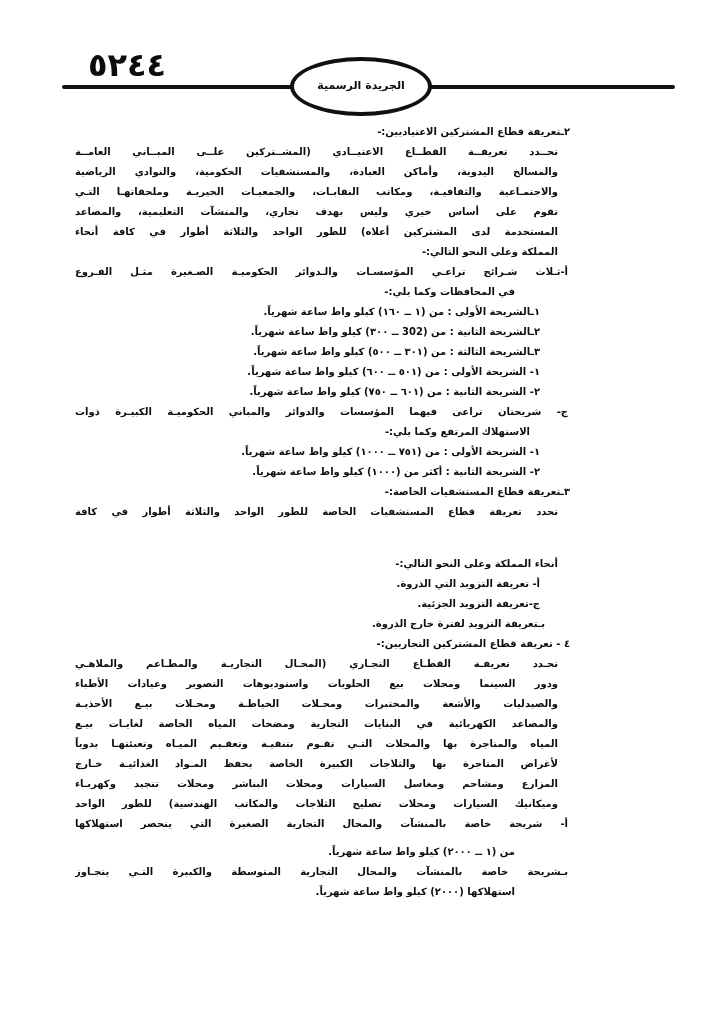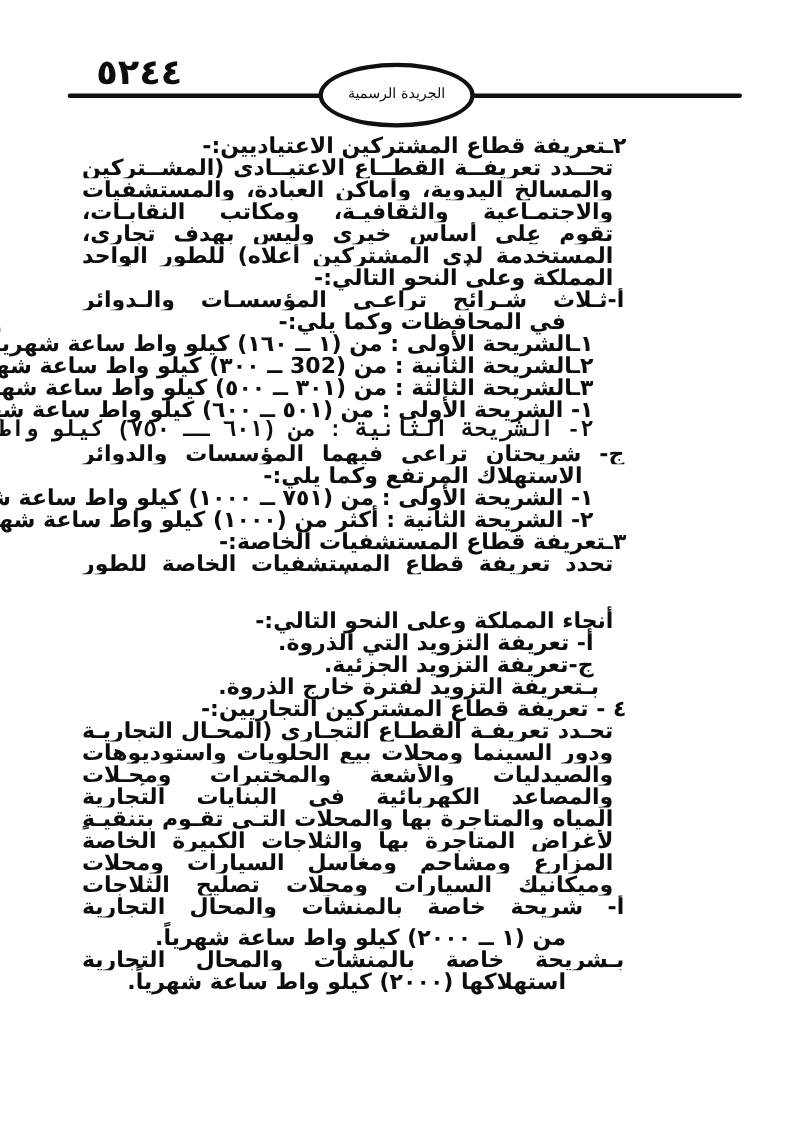--- a/index.html
+++ b/index.html
@@ -30,32 +30,32 @@
     position:absolute;
     top:57px;left:290px;
     width:142px;height:59px;
     border:4px solid #101010;
     border-radius:50%;
     background:#ffffff;
     display:flex;align-items:center;justify-content:center;
     box-sizing:border-box;
   }
   .journal-ellipse span{
-    font-size:13px;font-weight:400;
+    font-size:11px;font-weight:700;
     direction:rtl;
     transform:translateY(-1px);
   }
   
   .body-text{
     position:absolute;
     top:122px;left:75px;
     width:495px;
     direction:rtl;
     font-weight:700;
-    font-size:20px;
+    font-size:10px;
   }
   .line{
     height:20px;
     line-height:20px;
     white-space:nowrap;
     box-sizing:border-box;
   }
   .line.h{text-align:right;}
   .line.r{text-align:right;}
   .line.j{
@@ -87,21 +87,21 @@
       <div class="line j" style="padding-right: 12px;">والاجتمـاعية والثقافيـة، ومكاتب النقابـات، والجمعيـات الخيريـة وملحقاتهـا التـي</div>
       <div class="line j" style="padding-right: 12px;">تقوم على أساس خيري وليس بهدف تجاري، والمنشآت التعليمية، والمصاعد</div>
       <div class="line j" style="padding-right: 12px;">المستخدمة لدى المشتركين أعلاه) للطور الواحد والثلاثة أطوار في كافة أنحاء</div>
       <div class="line r" style="padding-right: 12px;">المملكة وعلى النحو التالي:-</div>
       <div class="line j" style="padding-right: 2px;">أ-ثـلاث شـرائح تراعـي المؤسسـات والـدوائر الحكوميـة الصـغيرة مثـل الفـروع</div>
       <div class="line r" style="padding-right: 55px;">في المحافظات وكما يلي:-</div>
       <div class="line r" style="padding-right: 30px;">١ـالشريحة الأولى : من (١ ــ ١٦٠) كيلو واط ساعة شهرياً.</div>
       <div class="line r" style="padding-right: 30px;">٢ـالشريحة الثانية : من (302 ــ ٣٠٠) كيلو واط ساعة شهرياً.</div>
       <div class="line r" style="padding-right: 30px;">٣ـالشريحة الثالثة : من (٣٠١ ــ ٥٠٠) كيلو واط ساعة شهرياً.</div>
       <div class="line r" style="padding-right: 30px;">١- الشريحة الأولى : من (٥٠١ ــ ٦٠٠) كيلو واط ساعة شهرياً.</div>
-      <div class="line r" style="padding-right: 30px; font-family: Liberation Mono, monospace;">٢- الشريحة الثانية : من (٦٠١ ــ ٧٥٠) كيلو واط ساعة شهرياً.</div>
+      <div class="line r" style="padding-right: 30px;">٢- الشريحة الثانية : من (٦٠١ ــ ٧٥٠) كيلو واط ساعة شهرياً.</div>
       <div class="line j" style="padding-right: 2px;">ج- شريحتان تراعى فيهما المؤسسات والدوائر والمباني الحكوميـة الكبيـرة ذوات</div>
       <div class="line r" style="padding-right: 40px;">الاستهلاك المرتفع وكما يلي:-</div>
       <div class="line r" style="padding-right: 30px;">١- الشريحة الأولى : من (٧٥١ ــ ١٠٠٠) كيلو واط ساعة شهرياً.</div>
       <div class="line r" style="padding-right: 30px;">٢- الشريحة الثانية : أكثر من (١٠٠٠) كيلو واط ساعة شهرياً.</div>
       <div class="line h" style="padding-right: 0px;">٣ـتعريفة قطاع المستشفيات الخاصة:-</div>
       <div class="line j" style="padding-right: 12px;">تحدد تعريفة قطاع المستشفيات الخاصة للطور الواحد والثلاثة أطوار في كافة</div>
       <div class="line r" style="padding-right: 12px; margin-top: 32px;">أنحاء المملكة وعلى النحو التالي:-</div>
       <div class="line r" style="padding-right: 30px;">أ- تعريفة التزويد التي الذروة.</div>
       <div class="line r" style="padding-right: 30px;">ج-تعريفة التزويد الجزئية.</div>
       <div class="line r" style="padding-right: 25px;">بـتعريفة التزويد لفترة خارج الذروة.</div>

